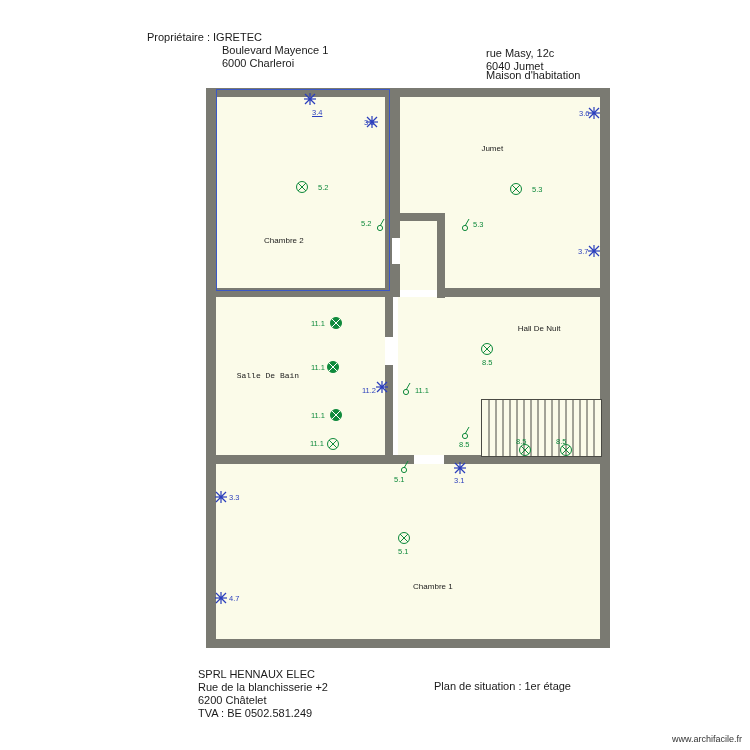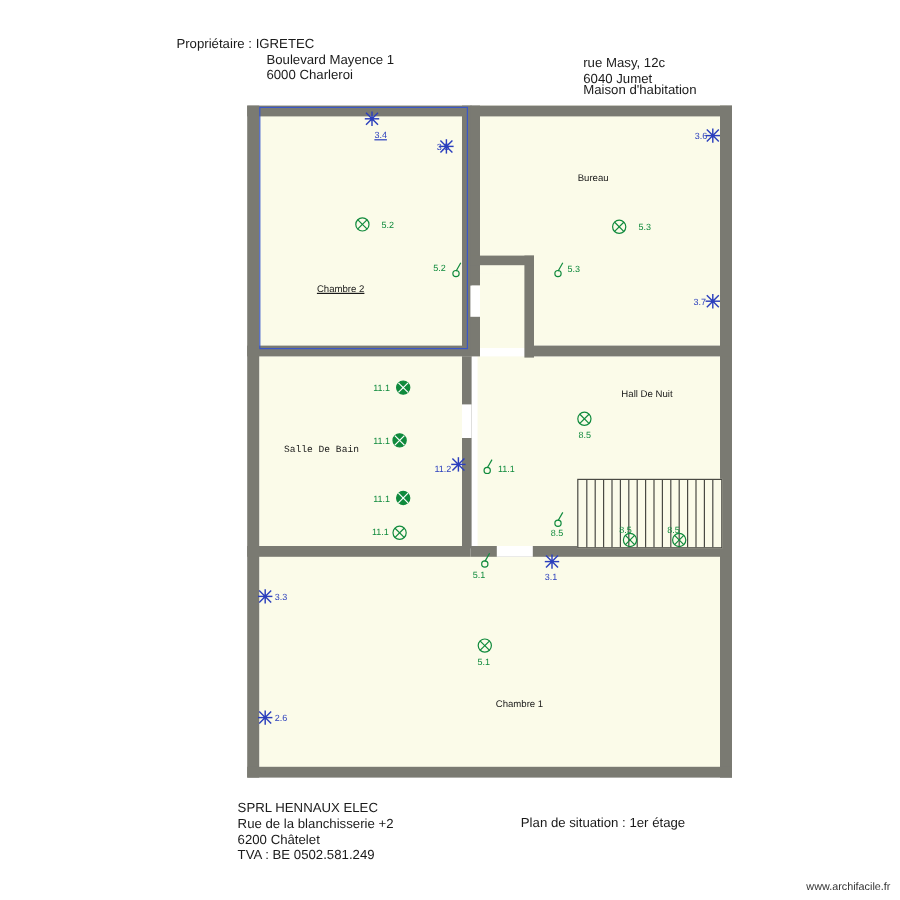--- a/index.html
+++ b/index.html
@@ -71,22 +71,22 @@
         <line x1="77" y1="0" x2="77" y2="56"></line>
           <line x1="84" y1="0" x2="84" y2="56"></line>
         <line x1="91" y1="0" x2="91" y2="56"></line>
           <line x1="98" y1="0" x2="98" y2="56"></line>
         <line x1="105" y1="0" x2="105" y2="56"></line>
           <line x1="112" y1="0" x2="112" y2="56"></line>
       </g>
     </svg>
   </div>
 
-  <div class="abs txt-room" style="left: 264.1px; top: 236px; text-decoration: underline;">Chambre 2</div>
-  <div class="abs txt-room" style="left: 481.4px; top: 144px;">Bureau</div>
+  <div class="abs txt-room" style="left: 264.1px; top: 236px;">Chambre 2</div>
+  <div class="abs txt-room" style="left: 481.4px; top: 144px;">Jumet</div>
   <div class="abs txt-room" style="left: 236.7px; top: 371px; font-family: Liberation Mono, monospace;">Salle De Bain</div>
   <div class="abs txt-room" style="left: 517.8px; top: 324px;">Hall De Nuit</div>
   <div class="abs txt-room" style="left: 413.1px; top: 582px;">Chambre 1</div>
 
   <svg class="abs" id="symbols" style="left:0;top:0;" width="750" height="750">
       <g>
         <line x1="310" y1="93" x2="310" y2="105" stroke="#2b3fbd" stroke-width="1.2"></line>
         <line x1="304" y1="99" x2="316" y2="99" stroke="#2b3fbd" stroke-width="1.2"></line>
         <line x1="305" y1="94" x2="315" y2="104" stroke="#2b3fbd" stroke-width="1.2"></line>
         <line x1="305" y1="104" x2="315" y2="94" stroke="#2b3fbd" stroke-width="1.2"></line>
@@ -227,21 +227,21 @@
       <div class="abs" style="left: 310px; top: 439px; font-size: 7.5px; color: rgb(15, 138, 60); white-space: pre;">11.1</div>
       <div class="abs" style="left: 362px; top: 386px; font-size: 7.5px; color: rgb(43, 63, 189); white-space: pre;">11.2</div>
       <div class="abs" style="left: 415px; top: 386px; font-size: 7.5px; color: rgb(15, 138, 60); white-space: pre;">11.1</div>
       <div class="abs" style="left: 482px; top: 358px; font-size: 7.5px; color: rgb(15, 138, 60); white-space: pre;">8.5</div>
       <div class="abs" style="left: 459px; top: 440px; font-size: 7.5px; color: rgb(15, 138, 60); white-space: pre;">8.5</div>
       <div class="abs" style="left: 516px; top: 437px; font-size: 7.5px; color: rgb(15, 138, 60); white-space: pre;">8.5</div>
       <div class="abs" style="left: 556px; top: 437px; font-size: 7.5px; color: rgb(15, 138, 60); white-space: pre;">8.5</div>
       <div class="abs" style="left: 394px; top: 475px; font-size: 7.5px; color: rgb(15, 138, 60); white-space: pre;">5.1</div>
       <div class="abs" style="left: 454px; top: 476px; font-size: 7.5px; color: rgb(43, 63, 189); white-space: pre;">3.1</div>
       <div class="abs" style="left: 229px; top: 493px; font-size: 7.5px; color: rgb(43, 63, 189); white-space: pre;">3.3</div>
-      <div class="abs" style="left: 229px; top: 594px; font-size: 7.5px; color: rgb(43, 63, 189); white-space: pre;">2.6</div>
+      <div class="abs" style="left: 229px; top: 594px; font-size: 7.5px; color: rgb(43, 63, 189); white-space: pre;">4.7</div>
       <div class="abs" style="left: 398px; top: 547px; font-size: 7.5px; color: rgb(15, 138, 60); white-space: pre;">5.1</div>
     </div>
 </div>
 
 <div class="abs txt" style="left:198px;top:668px;">SPRL HENNAUX ELEC</div>
 <div class="abs txt" style="left:198px;top:681px;">Rue de la blanchisserie +2</div>
 <div class="abs txt" style="left:198px;top:694px;">6200 Châtelet</div>
 <div class="abs txt" style="left:198px;top:707px;">TVA : BE 0502.581.249</div>
 <div class="abs txt" style="left:434px;top:680px;">Plan de situation : 1er étage</div>
 <div class="footer-right">www.archifacile.fr</div>

